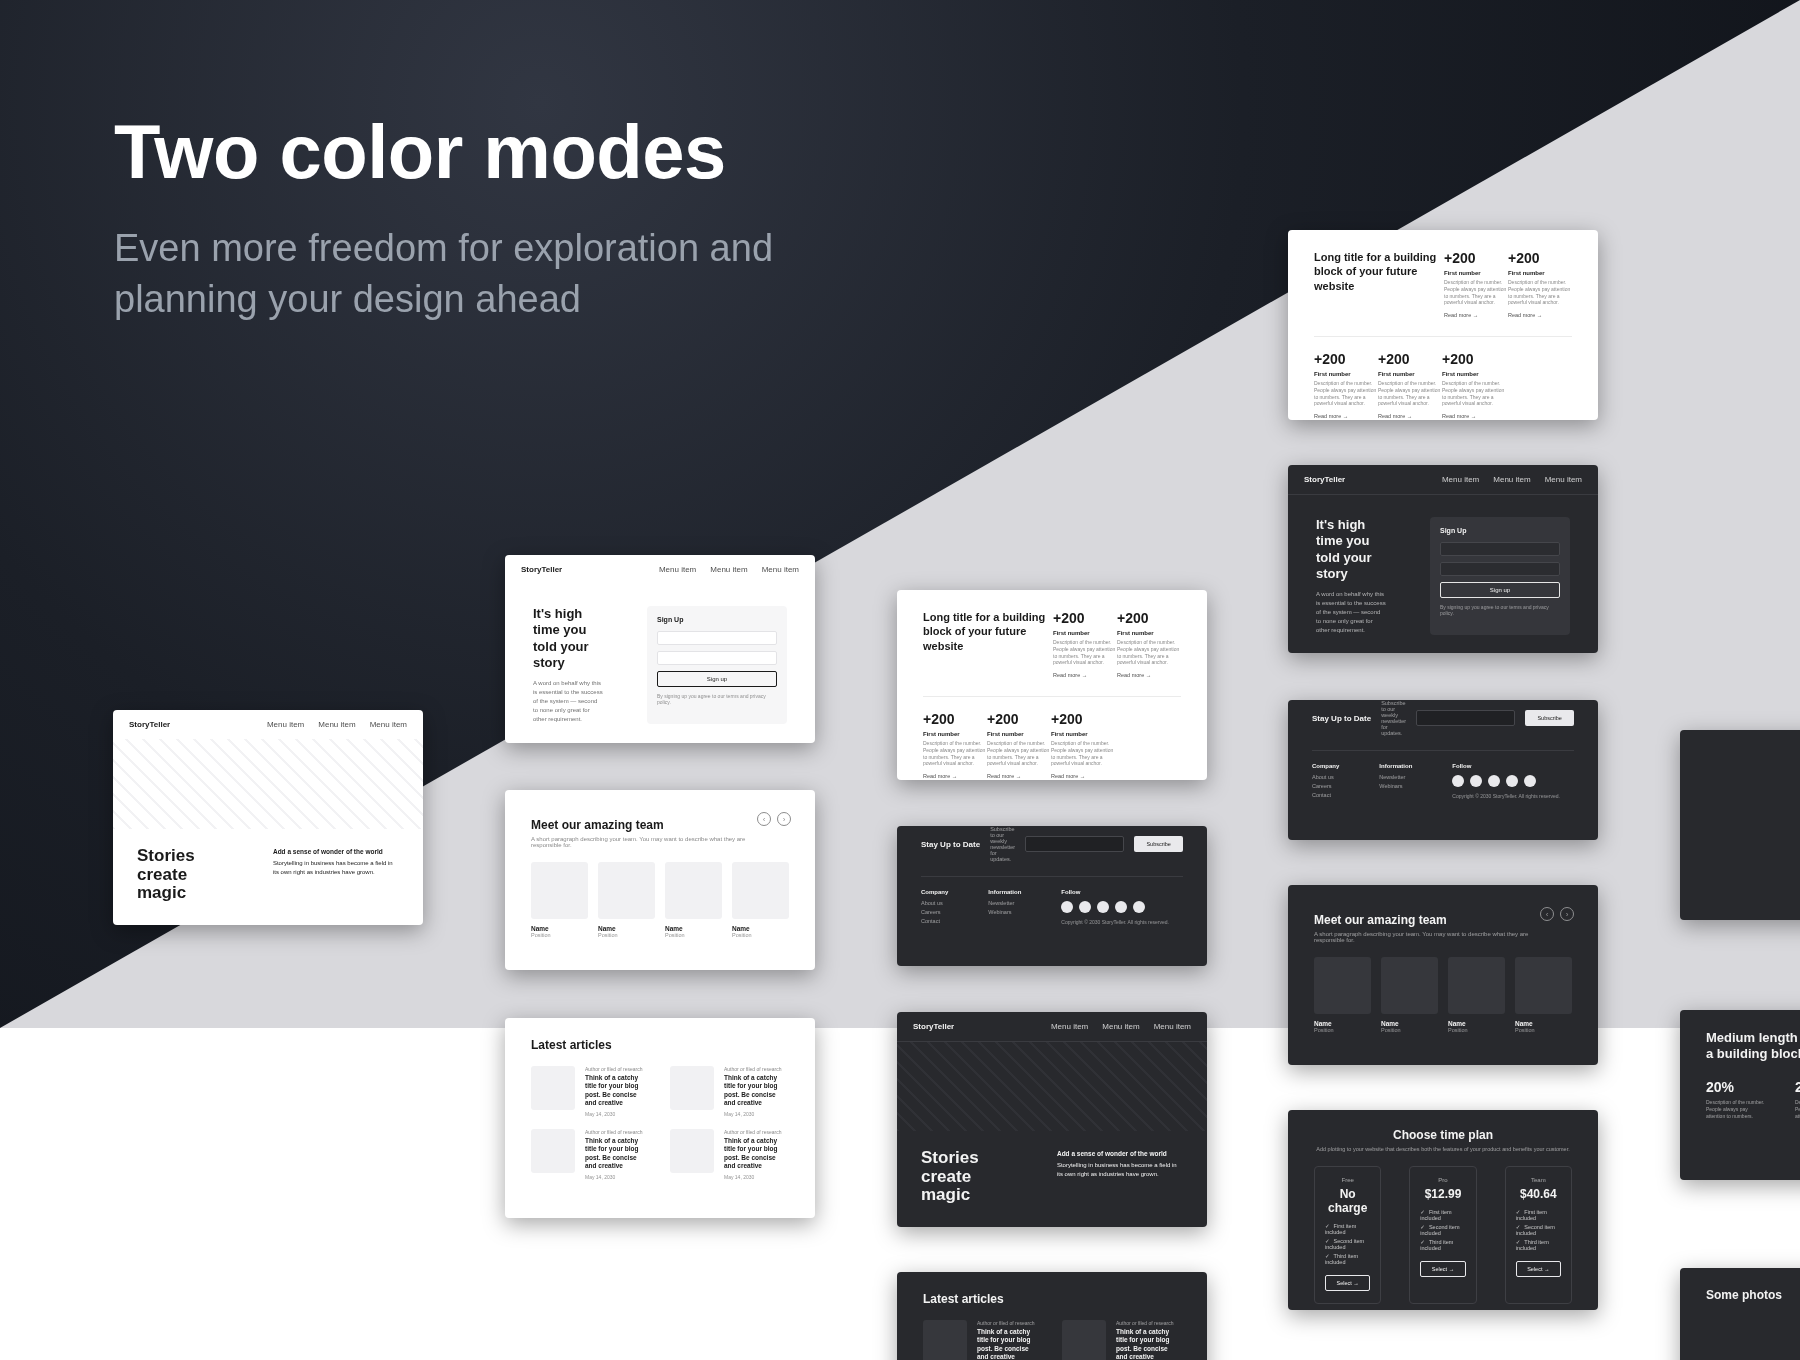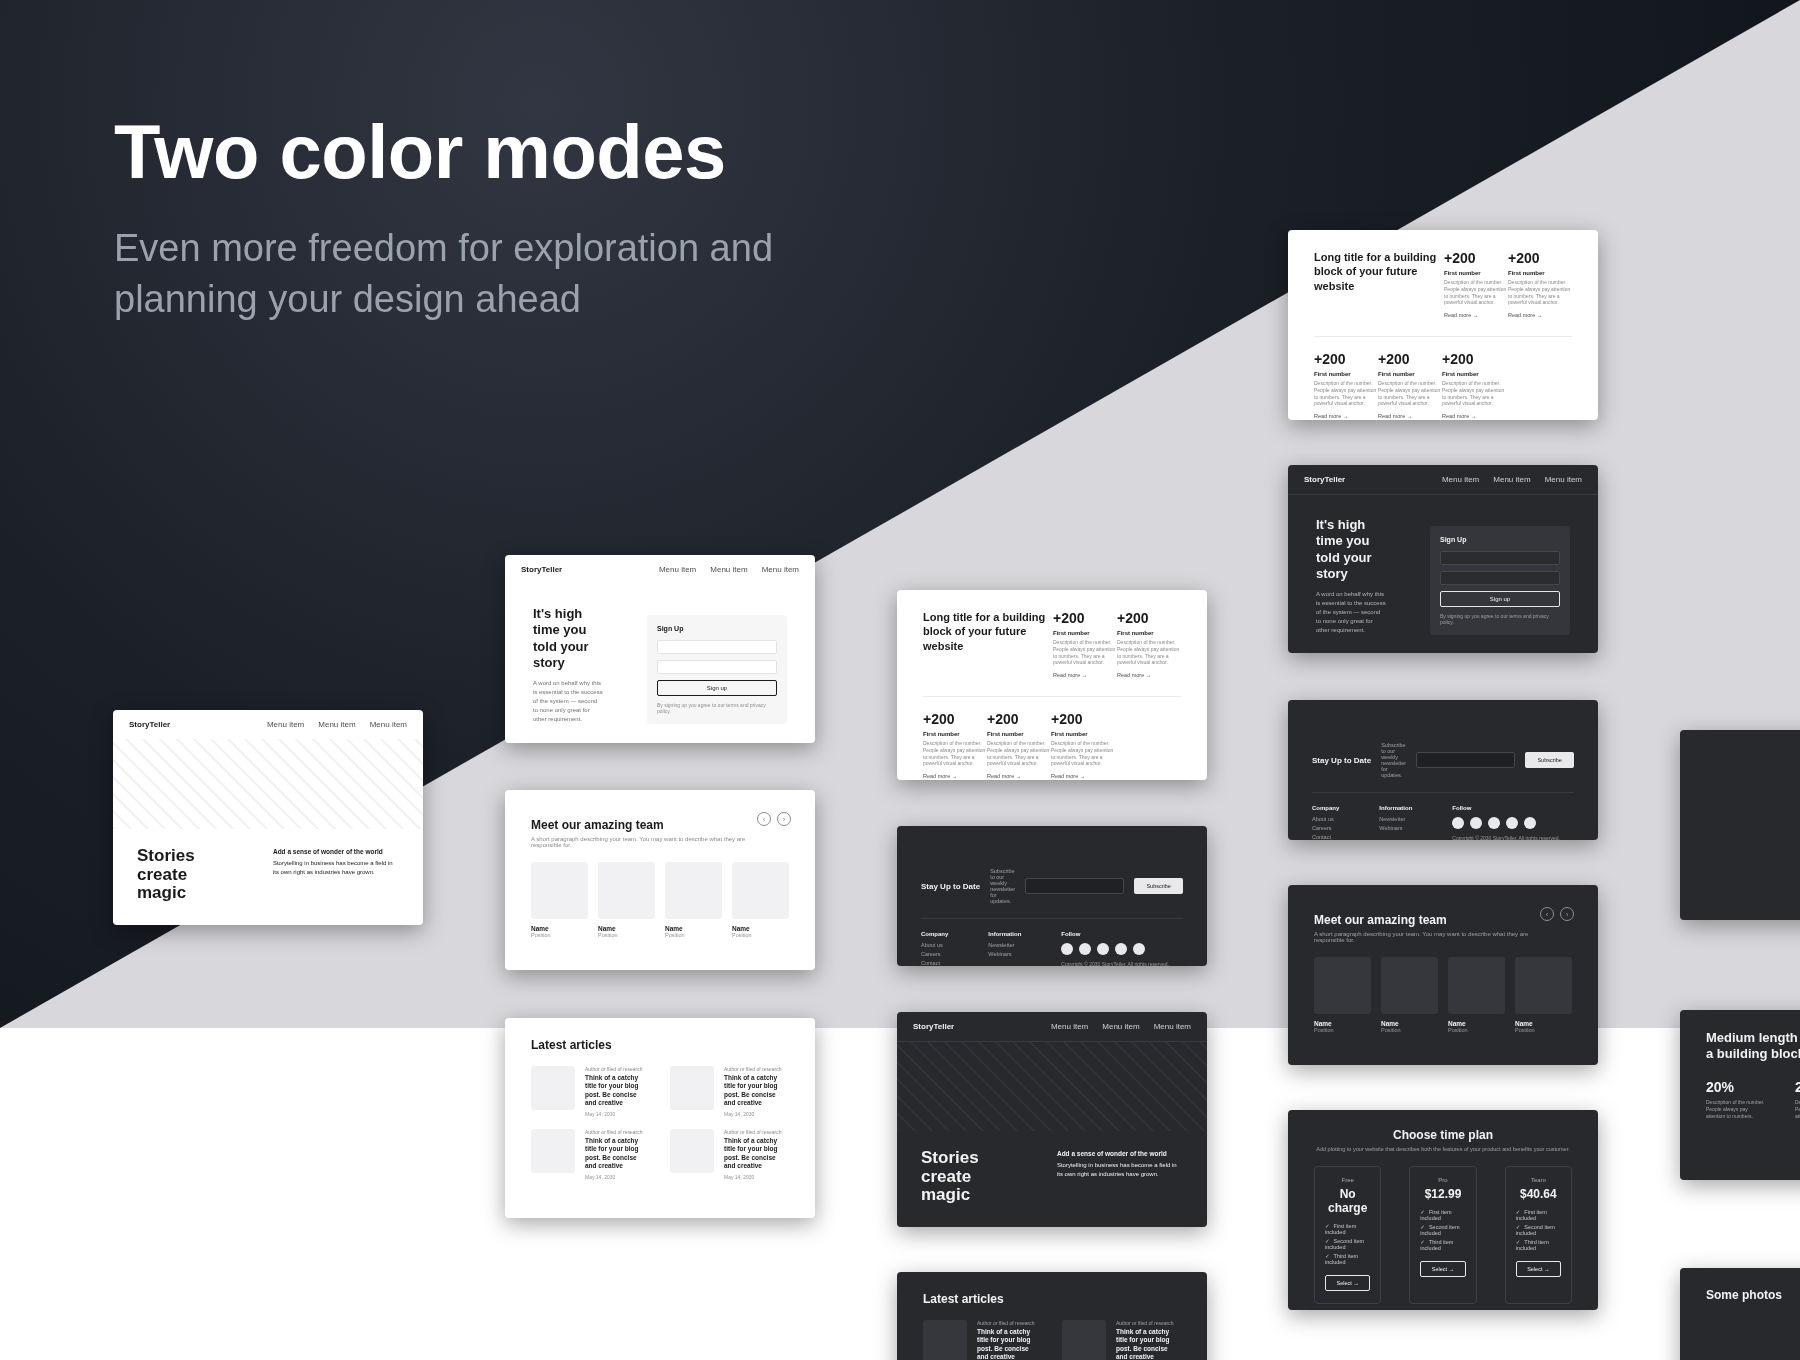--- a/index.html
+++ b/index.html
@@ -14,21 +14,21 @@
   .card { position: absolute; border-radius: 4px; box-shadow: 0 6px 22px rgba(0,0,0,.35); overflow: hidden; }
   .light { background: #fff; color: #1a1a1a; }
   .dark  { background: #28292d; color: #f3f3f3; }
 
   .nav { display: flex; justify-content: space-between; align-items: center; padding: 10px 16px; font-size: 8px; }
   .nav .brand { font-weight: 700; }
   .nav .links { display: flex; gap: 14px; }
   .nav .links span { opacity: .8; }
   .dark .nav { border-bottom: 1px solid #3a3b40; }
 
-  .hero-split { display: flex; padding: 22px 28px 28px; gap: 44px; align-items: flex-end; }
+  .hero-split { display: flex; padding: 22px 28px 28px; gap: 44px; }
   .hero-split h3 { font-size: 13px; font-weight: 800; line-height: 1.25; max-width: 150px; }
   .hero-split p { font-size: 6px; margin-top: 8px; opacity: .65; max-width: 160px; line-height: 1.5; }
   .form { flex: 0 0 140px; border-radius: 4px; padding: 10px; font-size: 7px; }
   .light .form { background: #f6f6f7; }
   .dark  .form { background: #35363b; }
   .form .ftitle { font-weight: 700; margin-bottom: 8px; }
   .field { height: 14px; border-radius: 2px; margin-bottom: 6px; }
   .light .field { background: #fff; border: 1px solid #e3e3e6; }
   .dark  .field { background: #2b2c30; border: 1px solid #45464b; }
   .btn   { height: 16px; border-radius: 2px; display: flex; align-items: center; justify-content: center; font-size: 6px; }
@@ -72,21 +72,21 @@
   .articles h4 { font-size: 12px; font-weight: 800; margin-bottom: 14px; }
   .arow { display: flex; gap: 20px; margin-bottom: 12px; }
   .acard { flex: 1; display: flex; gap: 10px; }
   .thumb { width: 44px; height: 44px; border-radius: 3px; flex: none; }
   .light .thumb { background: #f1f1f3; }
   .dark  .thumb { background: #36373c; }
   .acard .meta { font-size: 5px; opacity: .55; }
   .acard .ttl  { font-size: 6.5px; font-weight: 700; line-height: 1.3; margin: 2px 0; }
   .acard .date { font-size: 5px; opacity: .5; margin-top: 3px; }
 
-  .footer { padding: 26px 24px; margin-top: 16px; }
+  .footer { padding: 0 24px; }
   .fbar { display: flex; gap: 10px; align-items: center; margin-bottom: 14px; }
   .fbar .ftitle { font-size: 8px; font-weight: 700; flex: none; }
   .fbar .fsub { font-size: 5.5px; opacity: .55; flex: 1; }
   .fbar .femail { width: 110px; height: 16px; border-radius: 2px; }
   .dark  .femail { background:#202124; border: 1px solid #45464b; }
   .fbar .fbtn { width: 54px; height: 16px; border-radius: 2px; display:flex;align-items:center;justify-content:center; font-size:5.5px;}
   .dark  .fbtn { background:#e9e9ec; color:#1a1a1a; }
   .dark .footer hr { border:none; border-top:1px solid #3a3b40; margin-bottom:12px;}
   .fcols { display: flex; gap: 40px; font-size: 5.5px; }
   .fcol b { display:block; font-size:6px; margin-bottom:5px; }

